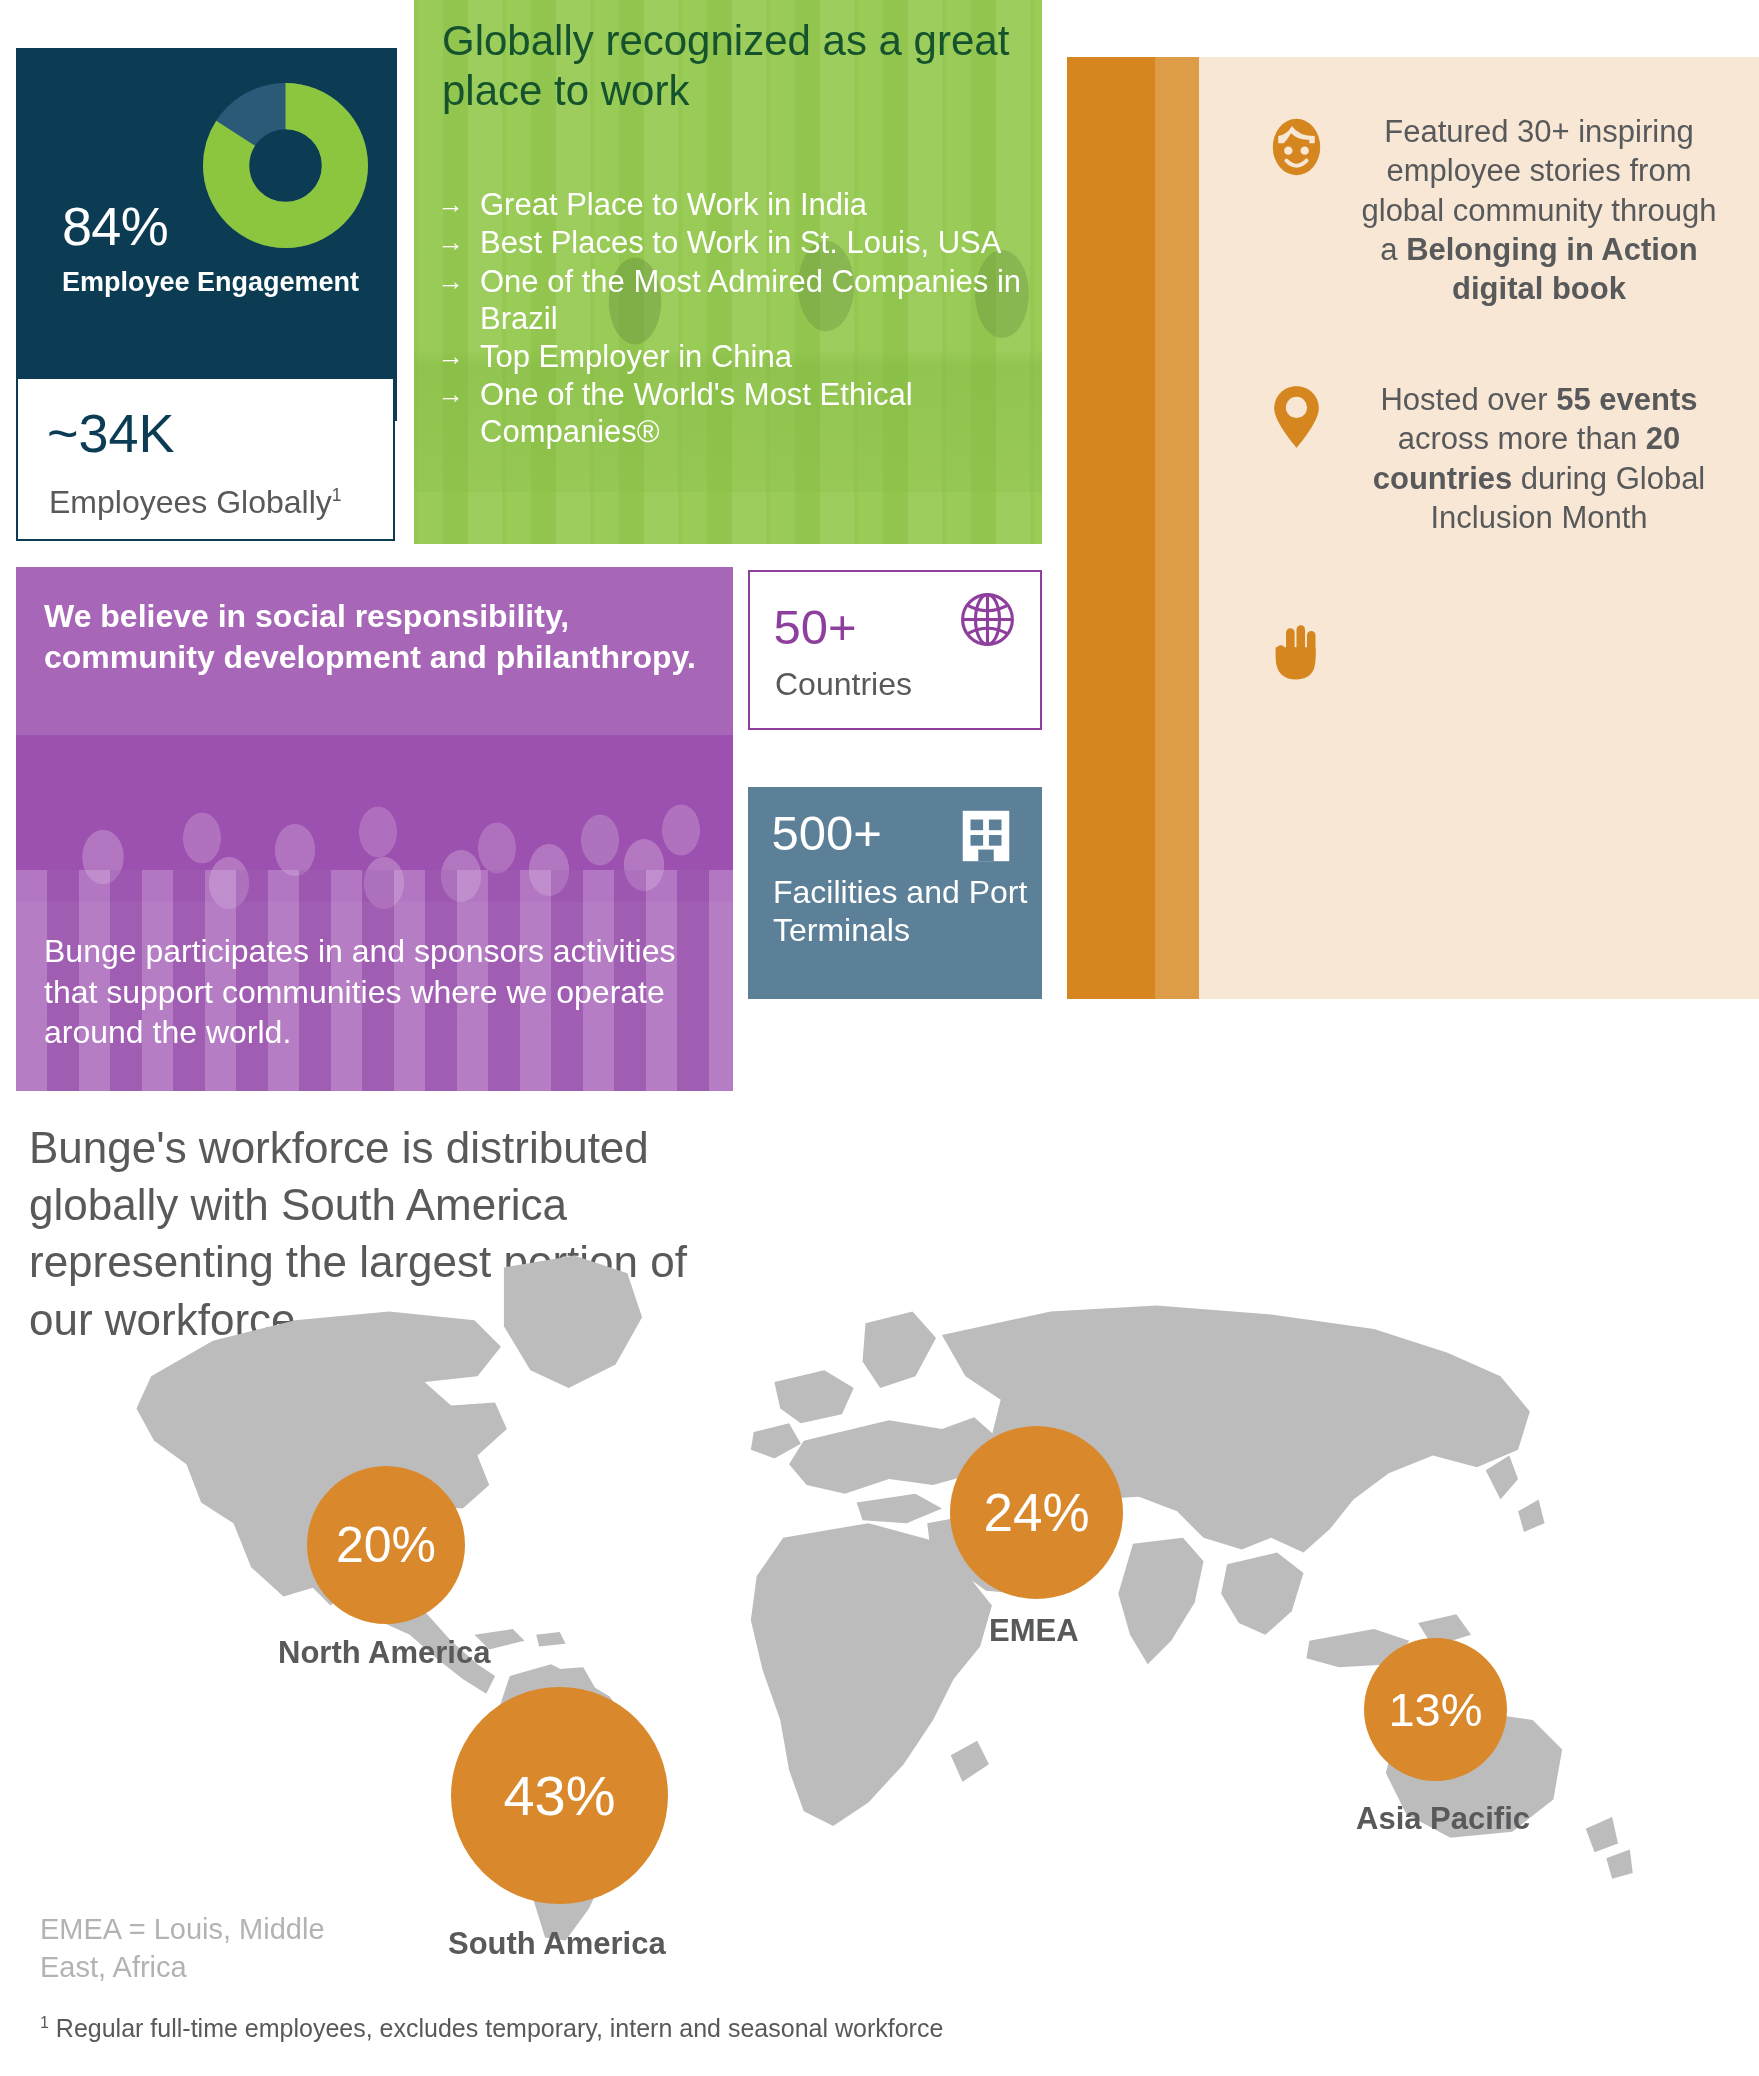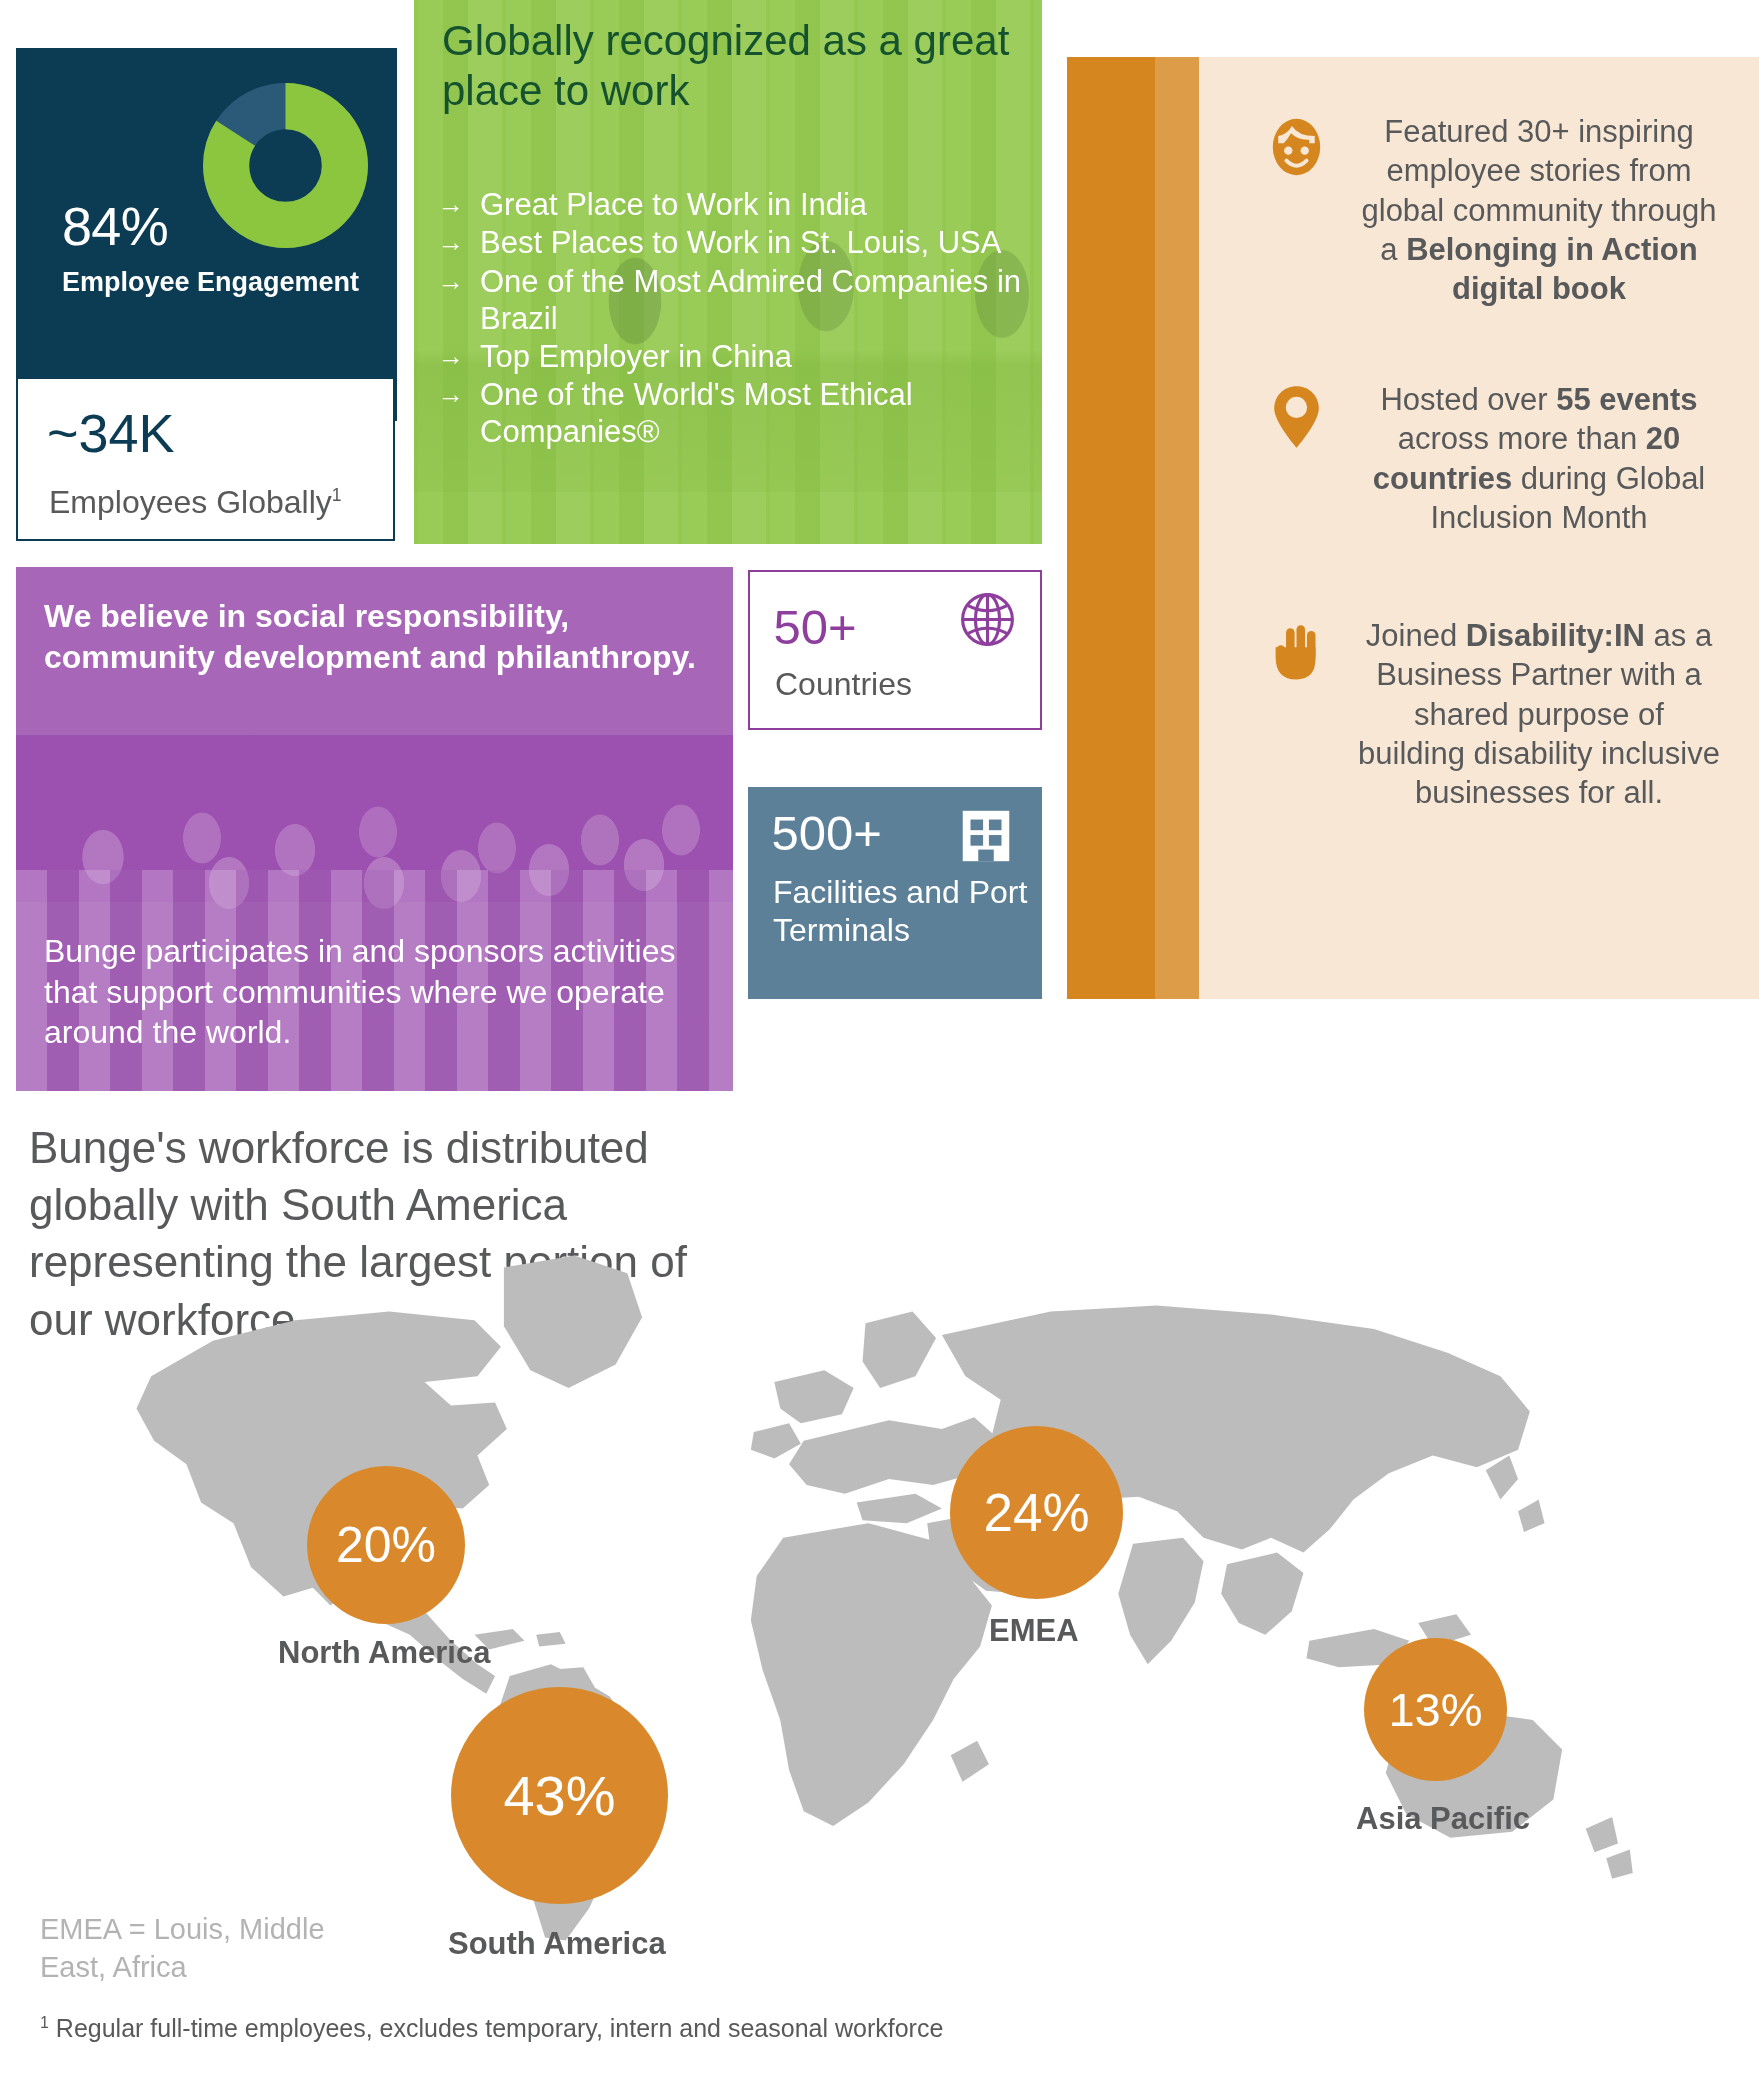--- a/index.html
+++ b/index.html
@@ -235,23 +235,20 @@
       <svg width="57" height="62" viewBox="0 0 60 64">
         <g fill="#d5861f">
           <rect x="9" y="26" width="9" height="22" rx="4.5"></rect>
           <rect x="19" y="8" width="9" height="34" rx="4.5"></rect>
           <rect x="30" y="5" width="9" height="37" rx="4.5"></rect>
           <rect x="41" y="11" width="9" height="31" rx="4.5"></rect>
           <path d="M8 28 L8 38 Q8 62 30 62 Q50 62 50 40 L50 28 Z"></path>
         </g>
       </svg>
     </span>
-    <span class="incl-text">
-      <span>Joined </span><b>Disability:IN</b><span> as a Business Partner with a shared purpose of building disability inclusive businesses for all.</span>
-    </span>
   </div>
 </div>
 
 <div class="abs" id="map-intro">Bunge's workforce is distributed globally with South America representing the largest portion of our workforce.</div>
 
 <svg class="abs" id="map-svg" width="1558" height="735" viewBox="0 0 1060 500">
   <g fill="#bcbcbc">
 
     <path d="M268 22 L316 14 L352 26 L362 56 L344 88 L312 104 L286 92 L268 62 Z"></path>
 

